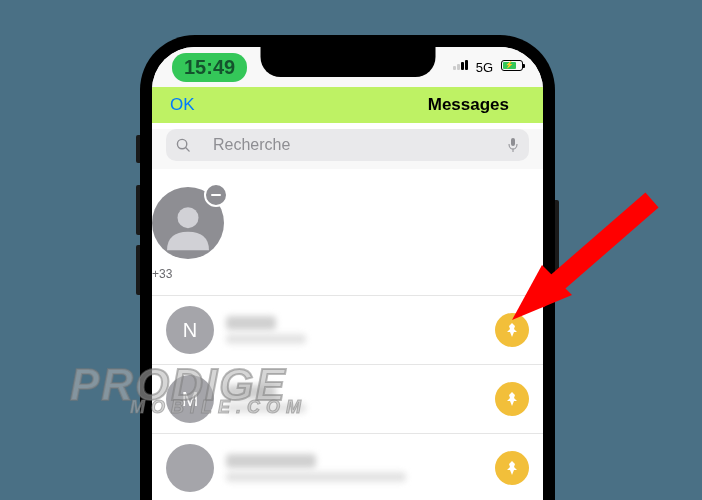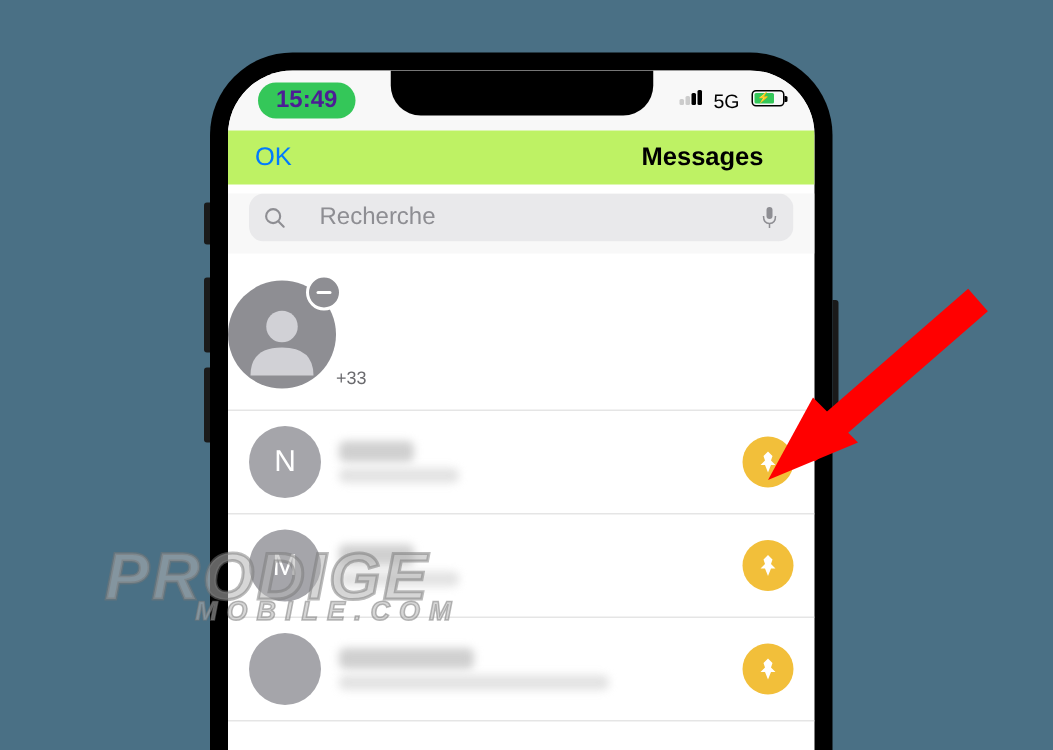--- a/index.html
+++ b/index.html
@@ -62,22 +62,22 @@
     .status-bar {
       height: 40px;
       display: flex;
       justify-content: space-between;
       align-items: center;
       padding: 0 20px;
       background: #f8f8f8;
     }
     .time-pill {
       background: #34c759;
-      color: #4c1d95;
-      font-size: 16px;
+      color: #14532d;
+      font-size: 20px;
       font-weight: 600;
       padding: 3px 12px;
       border-radius: 14px;
     }
     .status-right {
       display: flex;
       align-items: flex-start;
       gap: 8px;
       font-size: 13px;
       font-weight: 500;
@@ -150,22 +150,22 @@
       gap: 22px;
       color: #8e8e93;
       background-clip: padding-box;
     }
     .search-container { background: #f8f8f8; padding-bottom: 2px;}
     .search-icon-svg { width: 15px; height: 15px; flex-shrink: 0; }
     .search-text { flex: 1; font-size: 16px; }
     .mic-icon { width: 12px; height: 16px; flex-shrink: 0; }
     .pinned-contact {
       display: flex;
-      flex-direction: row;
-      align-items: flex-end;
+      flex-direction: column;
+      align-items: flex-start;
       padding: 18px 0 14px;
       border-bottom: 1px solid #e5e5e5;
     }
     .avatar-big {
       width: 72px;
       height: 72px;
       border-radius: 50%;
       background: #8e8e93;
       position: relative;
       display: flex;

